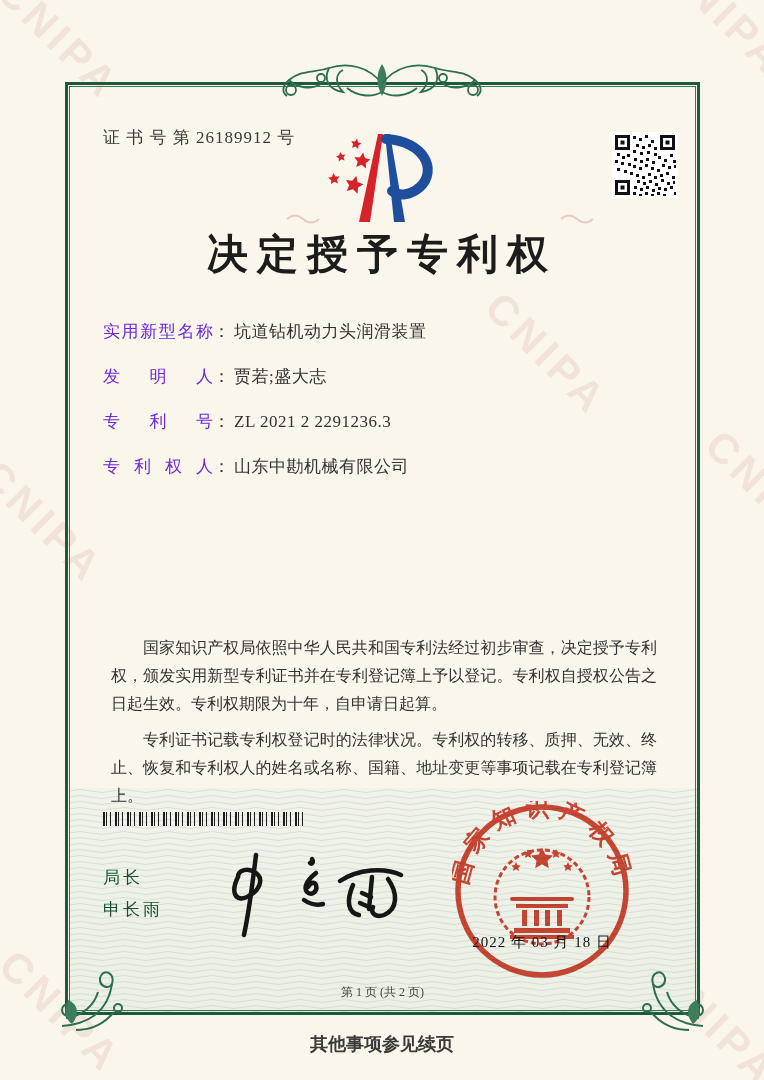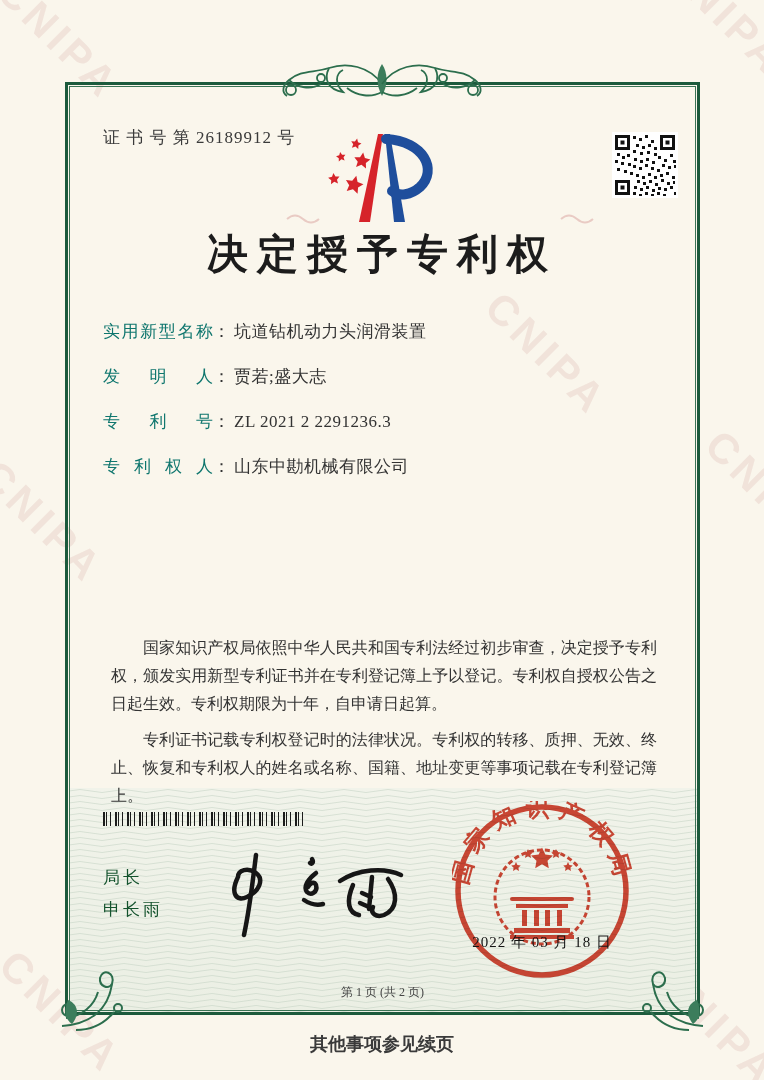--- a/index.html
+++ b/index.html
@@ -29,21 +29,21 @@
   .abs{position:absolute;z-index:3;}
   .cert-number{left:103px;top:126px;font-size:17px;letter-spacing:1px;color:#3a3a3a;}
   .page-title{
     left:0;top:227px;width:764px;text-align:center;
     font-size:41px;font-weight:bold;letter-spacing:9px;color:#1c1c1c;
   }
   .fields{left:103px;top:320px;width:562px;display:flex;flex-direction:column;gap:22px;}
   .frow{position:relative;font-size:17px;line-height:23px;white-space:nowrap;color:#333;}
   .flabel{
     display:inline-block;width:110px;text-align:justify;text-align-last:justify;
-    vertical-align:top;color:#0f766e;
+    vertical-align:top;color:#6d28d9;
   }
   .fcolon{display:inline-block;}
   .fvalue{margin-left:4px;letter-spacing:0.5px;}
   .fpair2{position:absolute;left:292px;top:0;}
   .paras{left:103px;top:626px;width:562px;font-size:16px;line-height:28px;
     text-align:justify;color:#333;}
   .paras p{margin:8px;text-indent:2em;}
   .barcode{
     left:103px;top:812px;width:202px;height:14px;z-index:3;
     background:repeating-linear-gradient(90deg,

